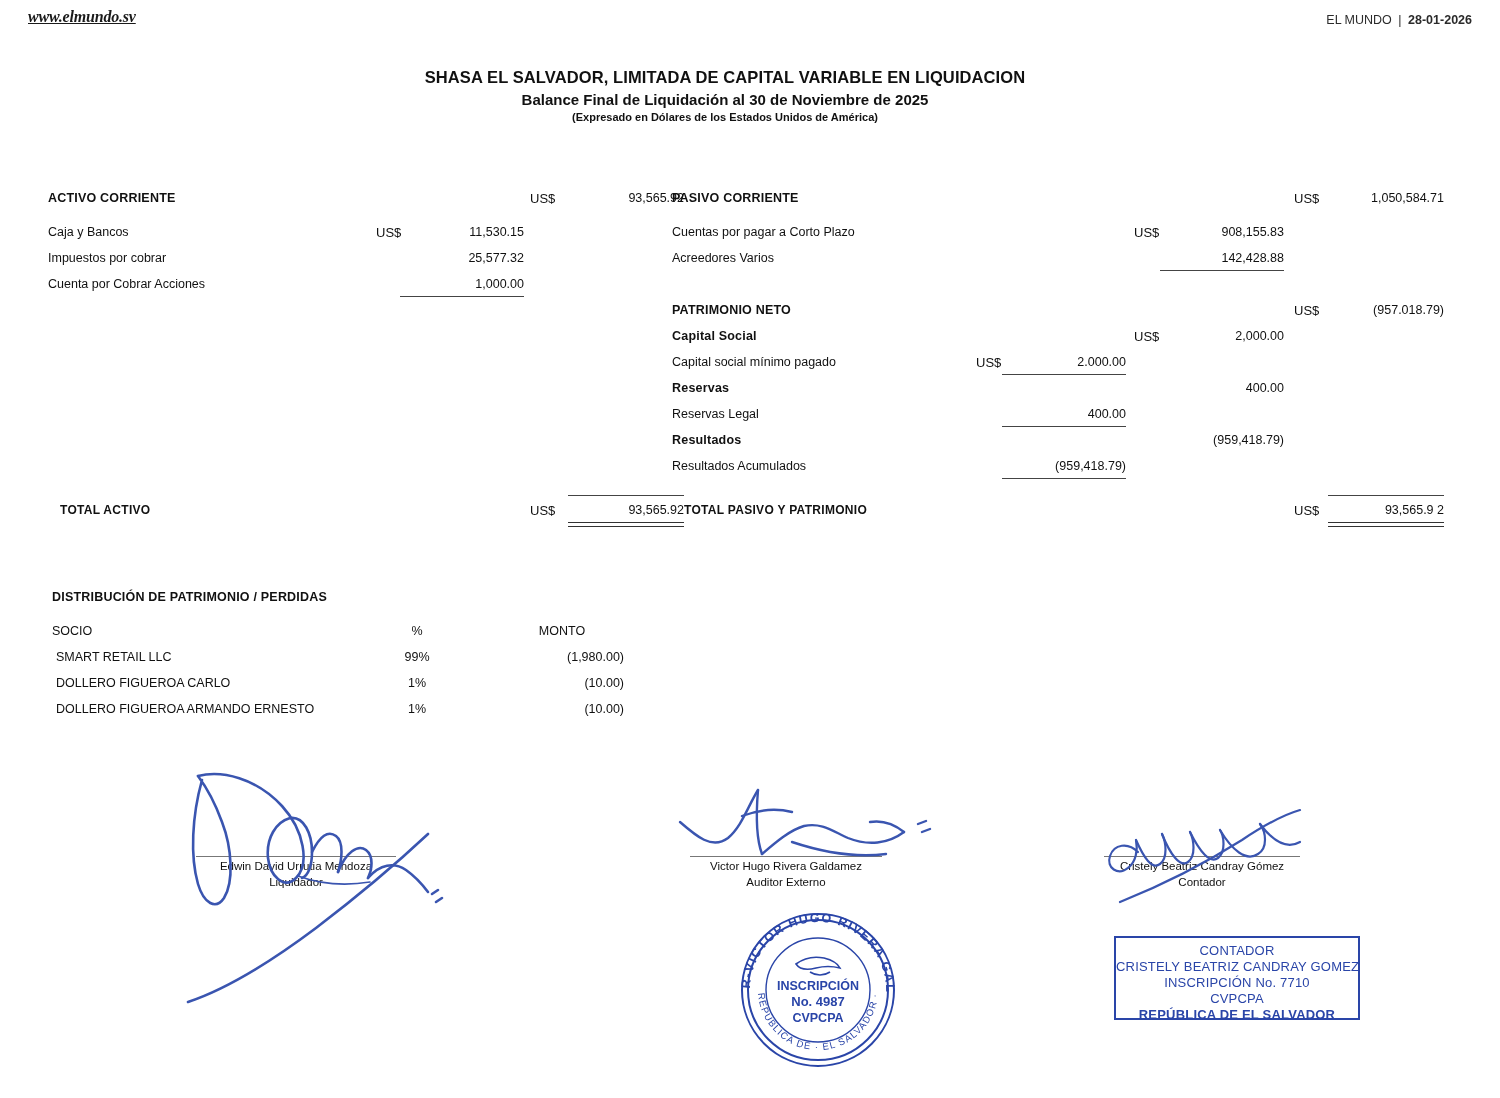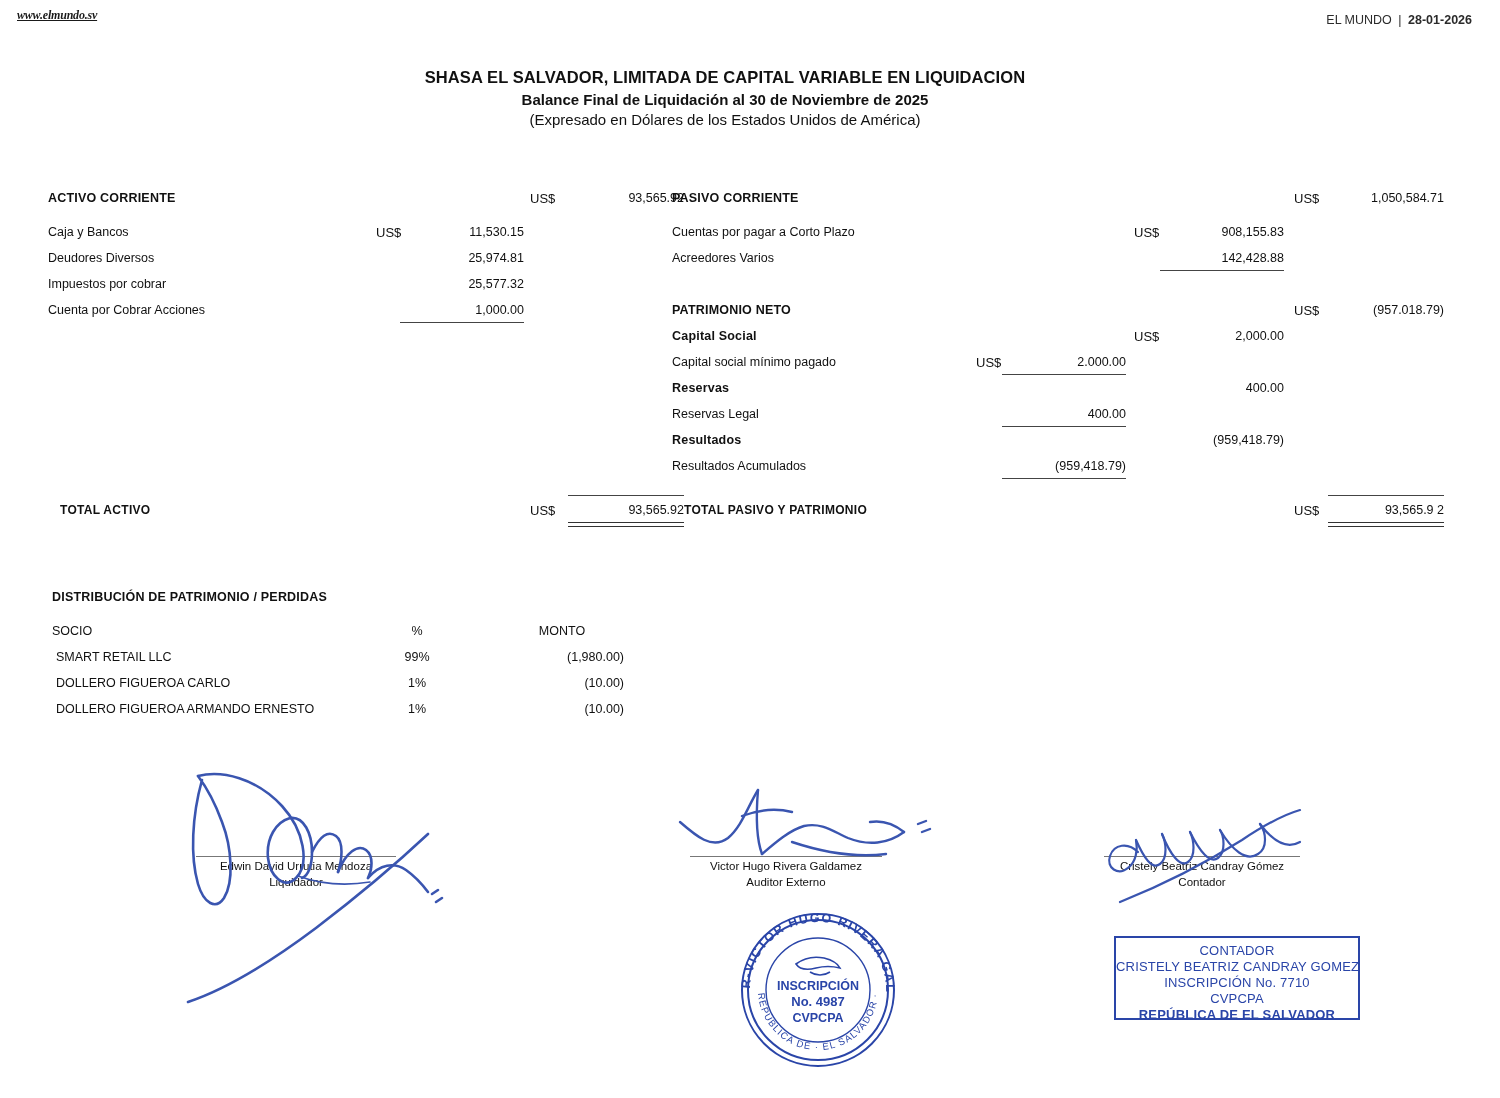--- a/index.html
+++ b/index.html
@@ -9,39 +9,39 @@
     background:#ffffff;
     font-family:"Liberation Sans", sans-serif;
     color:#111;
     position:relative;
     overflow:hidden;
   }
   .page { position:relative; width:1500px; height:1098px; }
 
   
   .masthead {
-    position:absolute; left:17px; top:8px;
+    position:absolute; left:28px; top:8px;
     font-family:"Liberation Serif", serif;
     font-style:italic; font-weight:bold;
-    font-size:12px; letter-spacing:-0.2px;
+    font-size:16px; letter-spacing:-0.2px;
     color:#1a1a1a;
     text-decoration:underline;
   }
   .folio {
     position:absolute; right:28px; top:13px;
     font-size:12.5px; color:#2b2b2b;
   }
   .folio .sep { margin:0 3px; }
   .folio .date { font-weight:bold; }
 
   
   .titles { position:absolute; left:0; top:68px; width:1450px; text-align:center; }
   .t1 { font-size:16.5px; font-weight:bold; letter-spacing:0.1px; }
   .t2 { font-size:15px; font-weight:bold; margin-top:4px; }
-  .t3 { font-size:15px; font-weight:normal; margin-top:3px; }
+  .t3 { font-size:11px; font-weight:bold; margin-top:3px; }
 
   
   .sheet { position:absolute; left:0; top:188px; width:1500px; }
   .col { position:absolute; top:0; }
   .col-left  { left:48px;  width:592px; }
   .col-right { left:672px; width:790px; }
 
   .row { position:relative; height:26px; }
   .row .label {
     position:absolute; left:0; top:3px;
@@ -149,24 +149,20 @@
         <span class="cur l-cur2">US$</span>
         <span class="amt l-amt2">93,565.92</span>
       </div>
 
       <div style="height:8px"></div>
 
       <div class="row">
         <span class="label">Caja y Bancos</span>
         <span class="cur l-cur1">US$</span>
         <span class="amt l-amt1">11,530.15</span>
-      </div>
-      <div class="row">
-        <span class="label">Deudores Diversos</span>
-        <span class="amt l-amt1">25,974.81</span>
       </div>
       <div class="row">
         <span class="label">Impuestos por cobrar</span>
         <span class="amt l-amt1">25,577.32</span>
       </div>
       <div class="row">
         <span class="label">Cuenta por Cobrar Acciones</span>
         <span class="amt l-amt1">1,000.00</span>
         <span class="rule" style="left:352px; top:22px; width:124px;"></span>
       </div>

